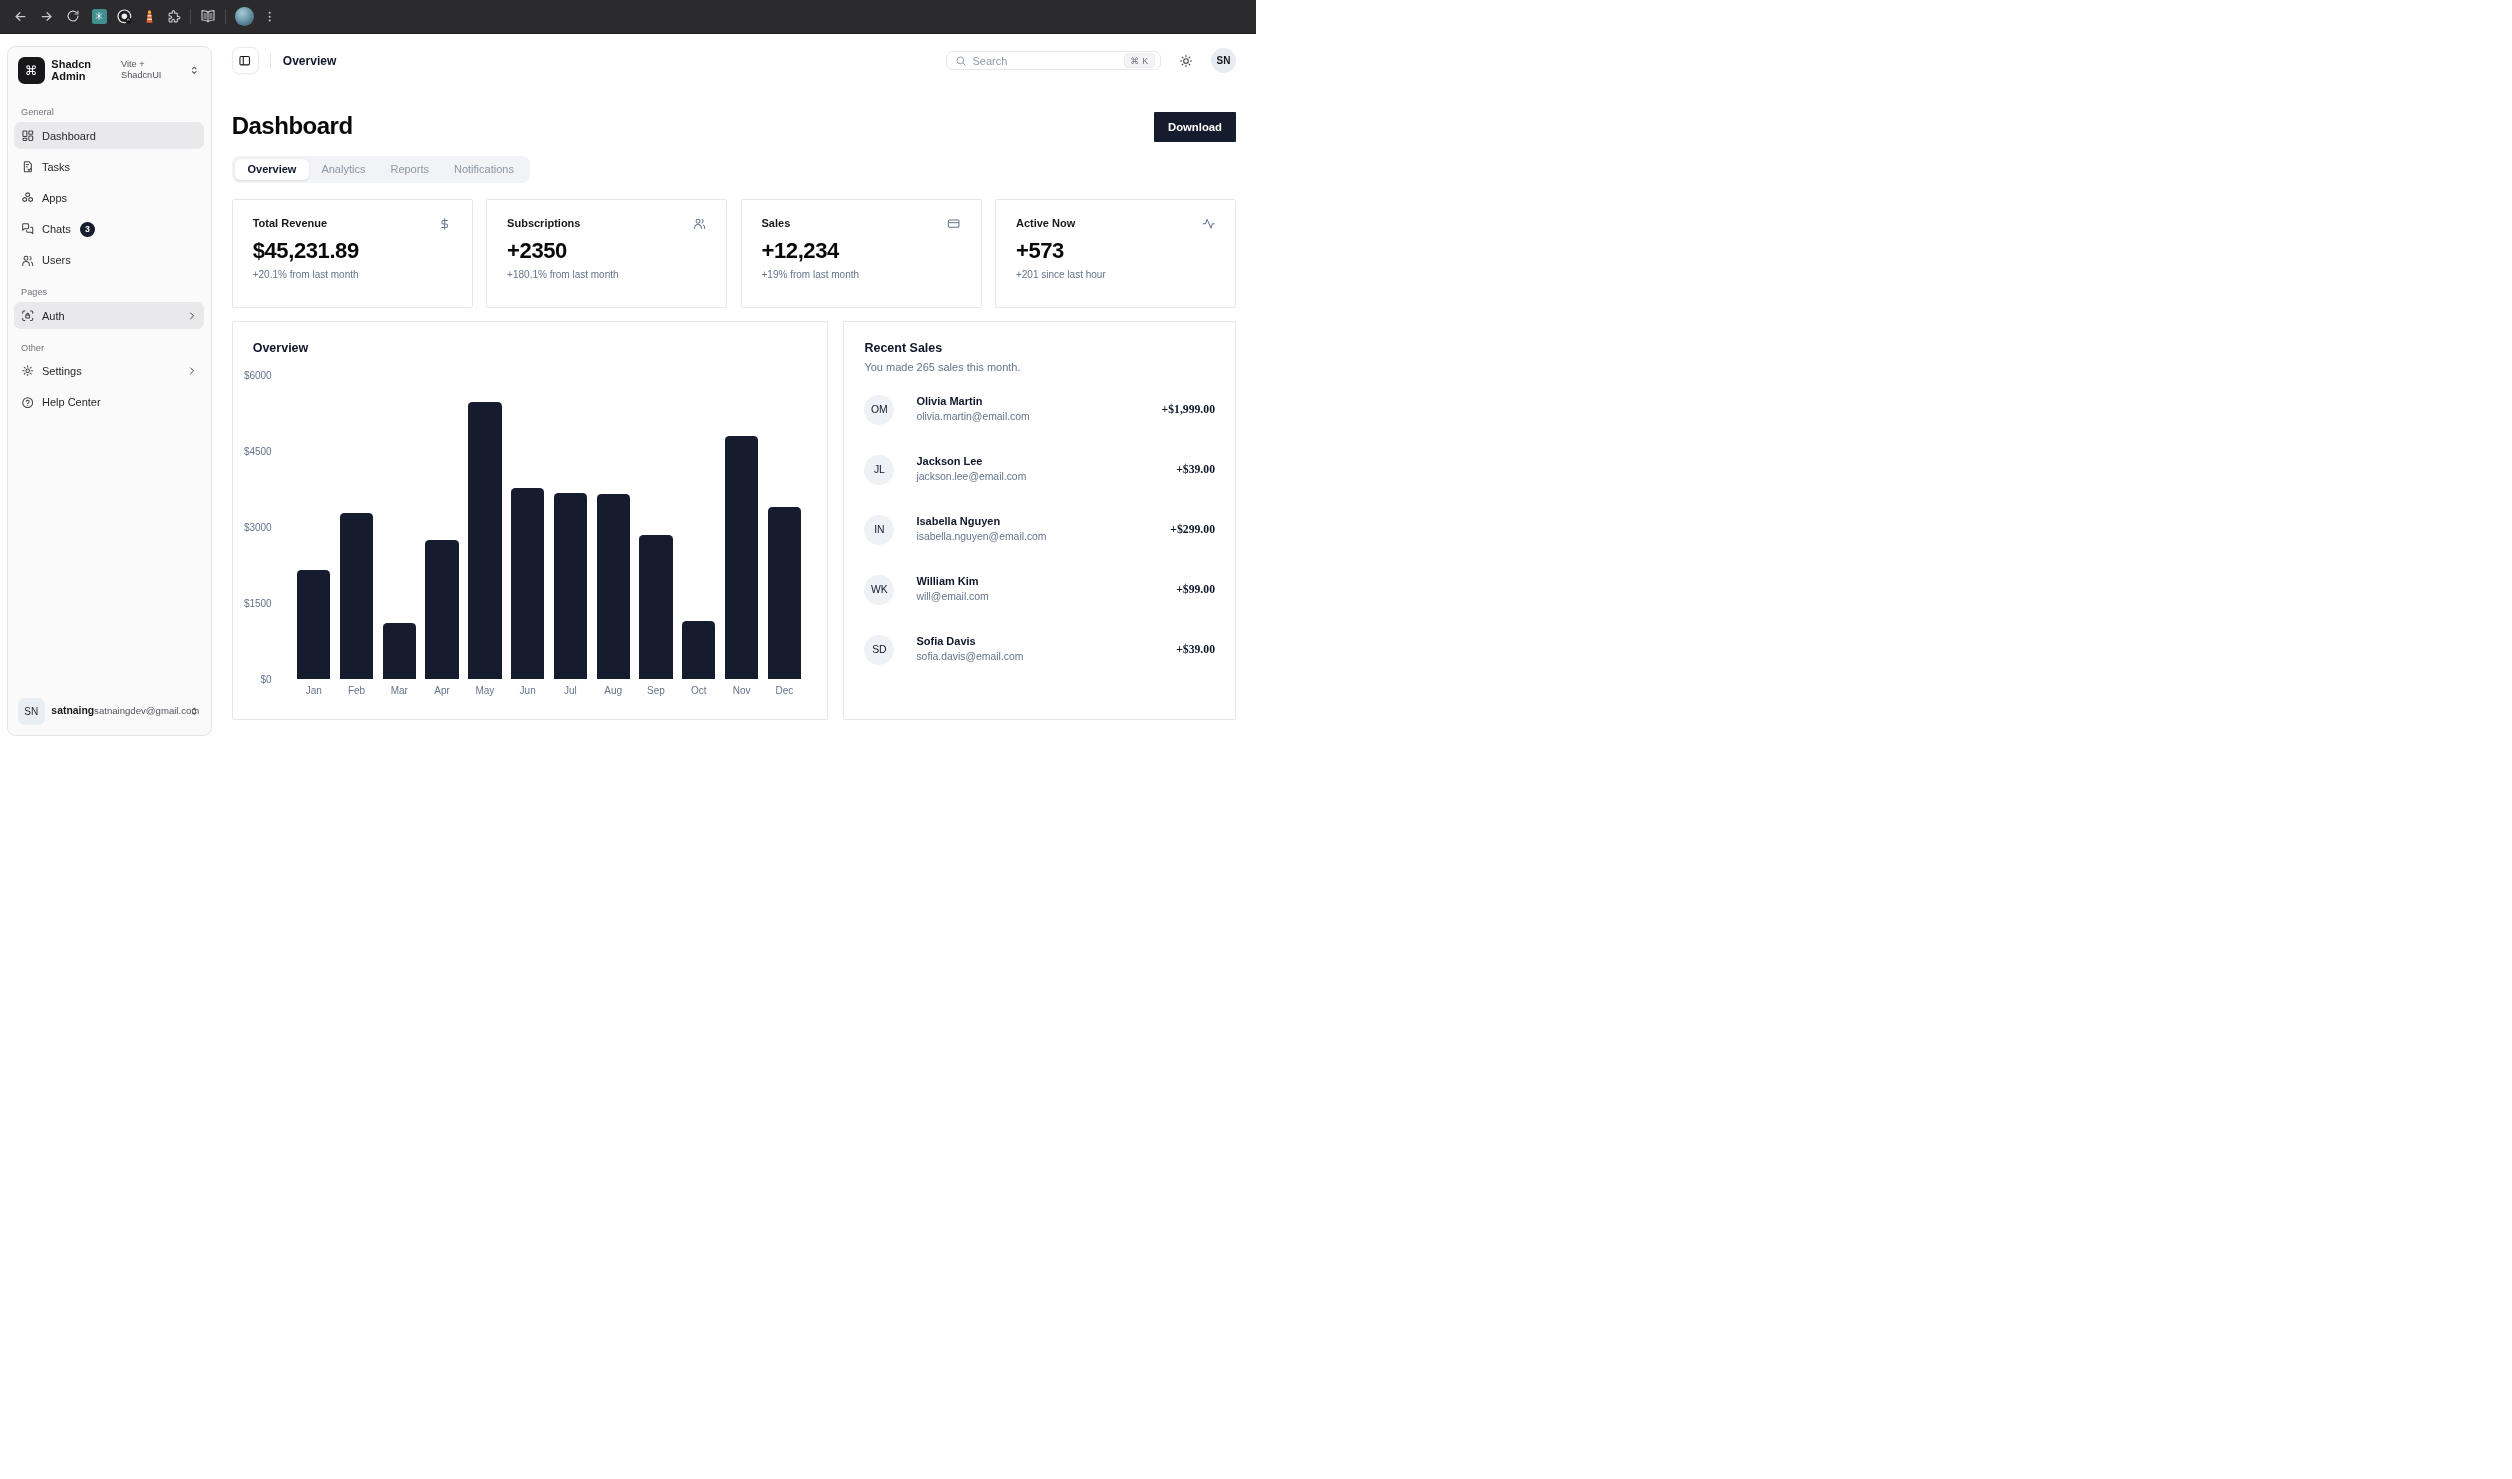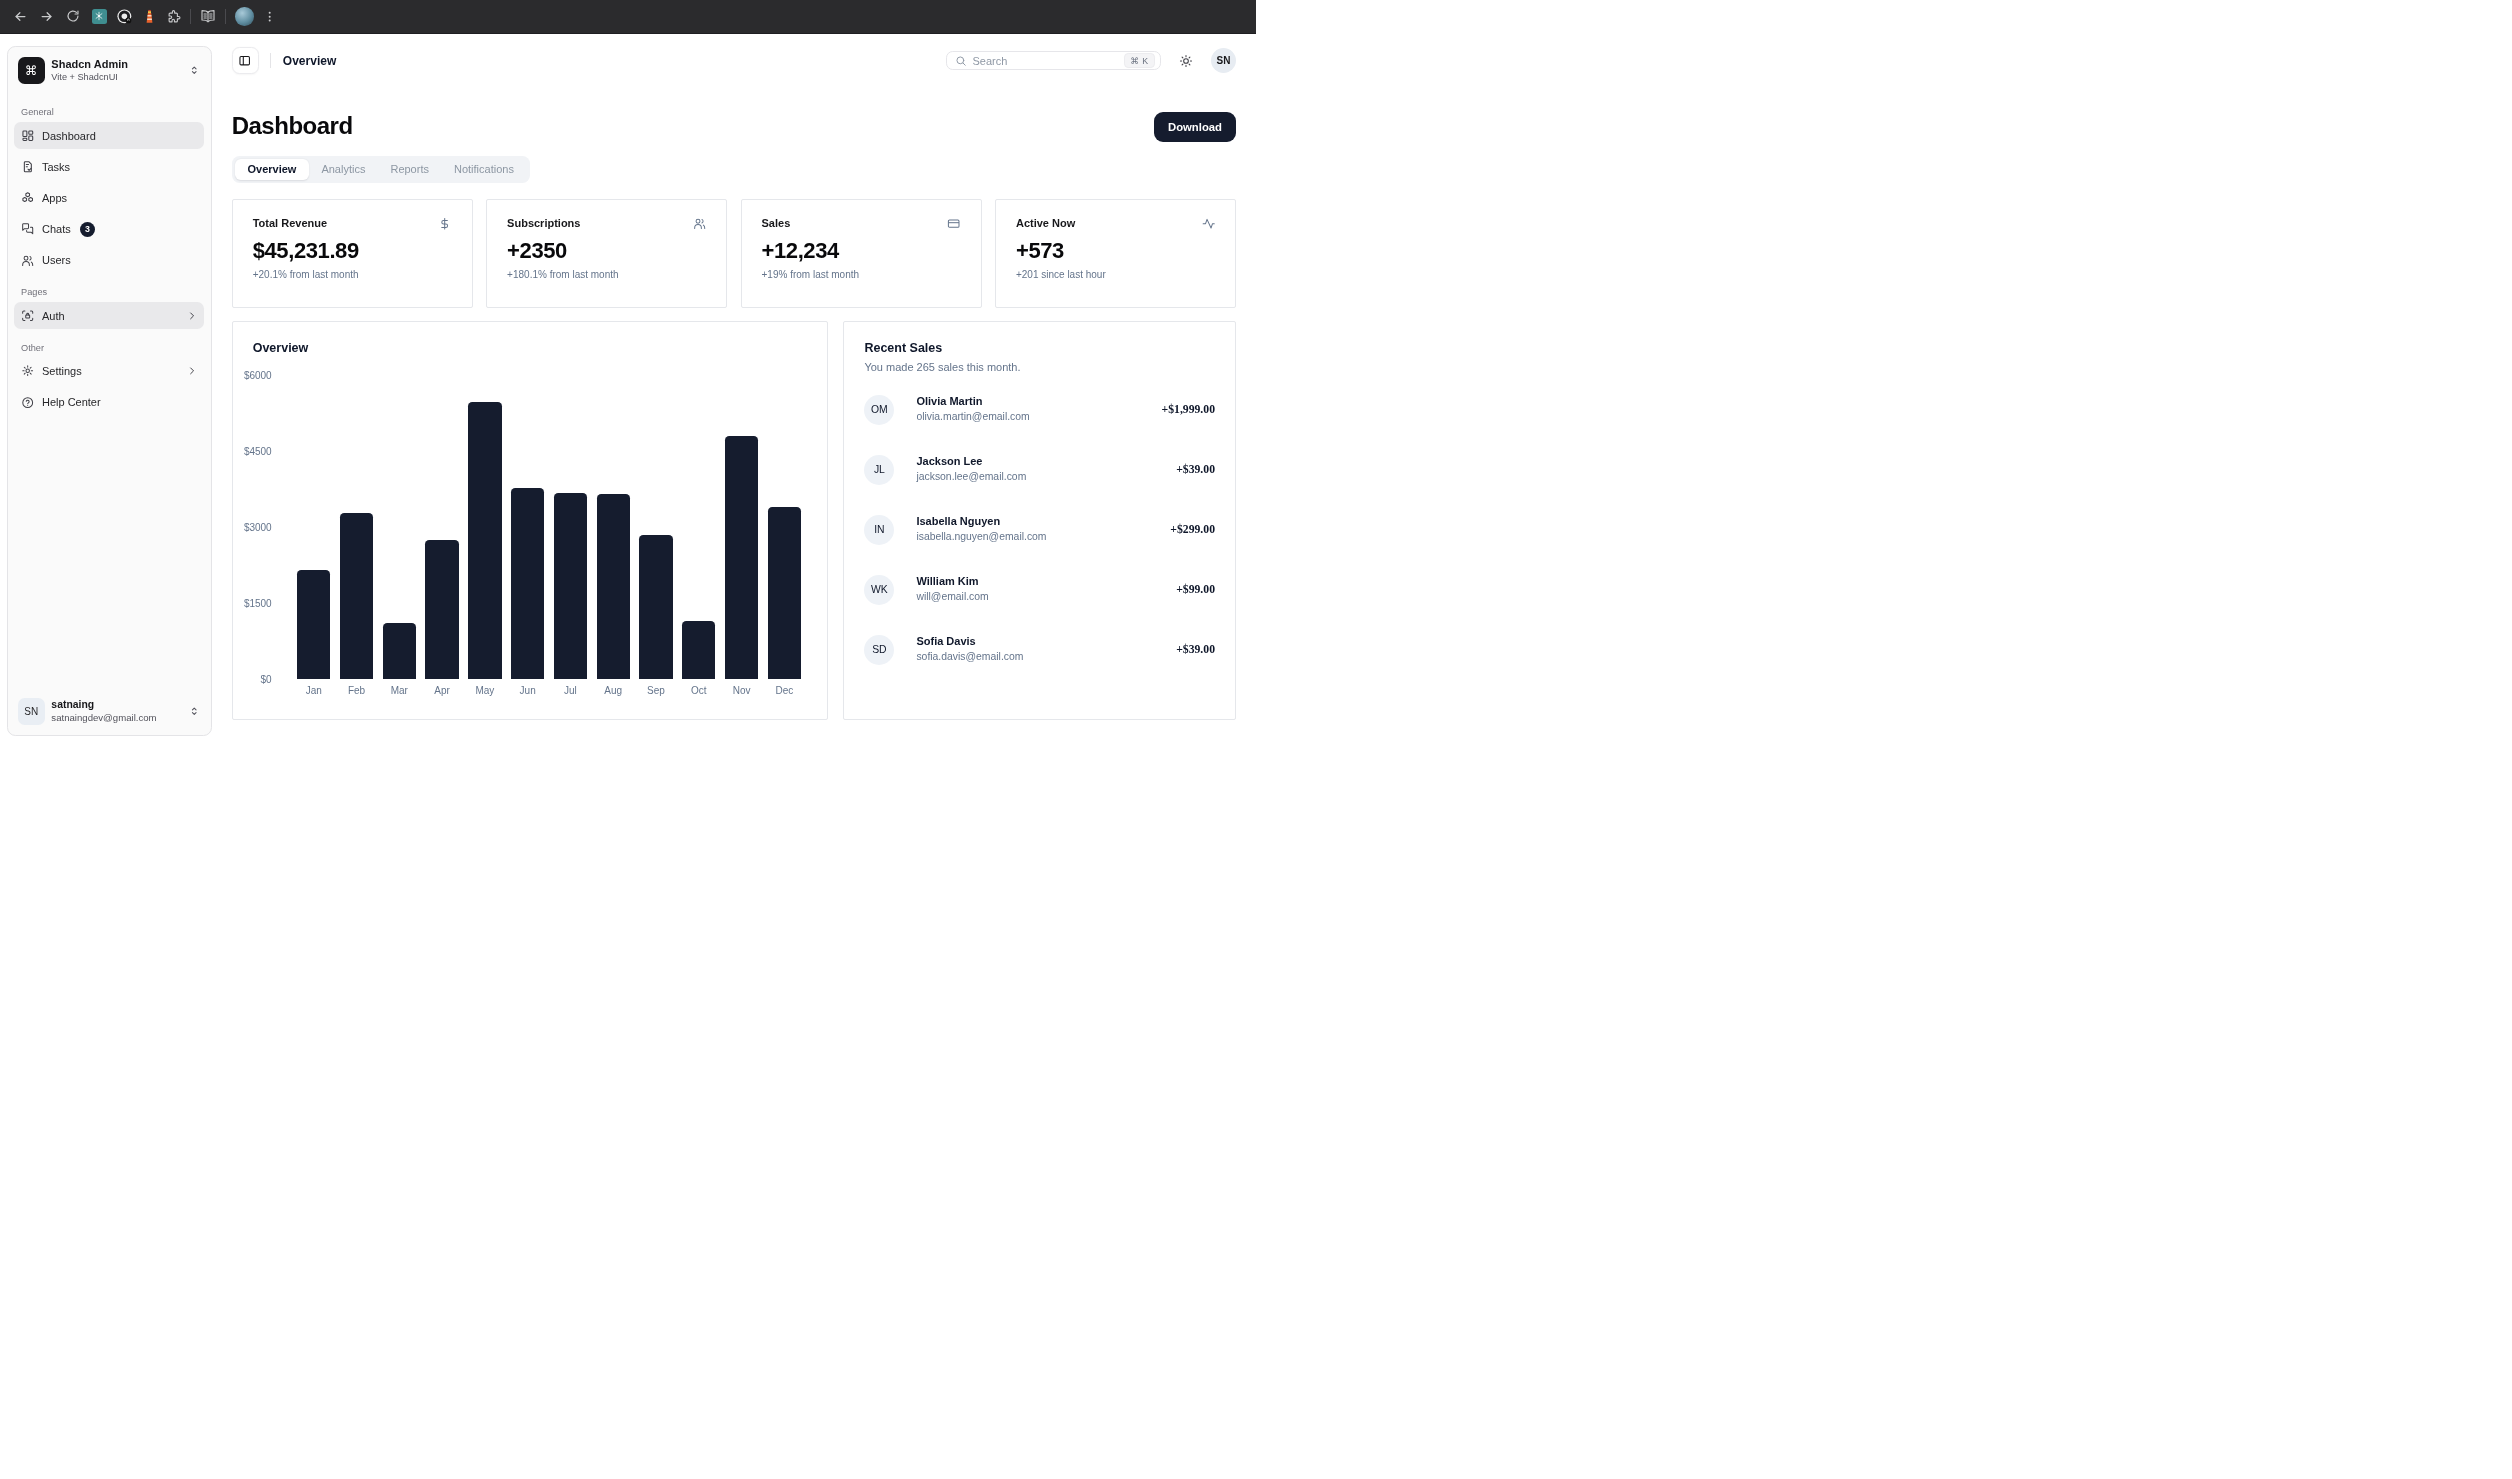--- a/index.html
+++ b/index.html
@@ -34,21 +34,21 @@
   .app{display:flex;height:706px;background:#fff;}
 
   
   .sidebar{width:205px;margin:11.7px 0 4.2px 6.7px;height:690px;background:#fafafa;
     border:0.8px solid var(--sb-border);border-radius:8.4px;display:flex;
     flex-direction:column;flex:0 0 auto;}
   .sb-header{padding:6.7px;}
   .sb-team{display:flex;align-items:center;gap:6.7px;padding:3.3px;border-radius:6.7px;}
   .sb-logo{width:27px;height:27px;border-radius:6.7px;background:#18181b;color:#fff;
     display:flex;align-items:center;justify-content:center;font-size:12.5px;flex:0 0 auto;}
-  .sb-team-text{display:flex;flex-direction:column;min-width:0;}
+  .sb-team-text{display:flex;min-width:0;}
   .sb-title{font-size:11px;font-weight:bold;color:#18181b;line-height:12.5px;}
   .sb-sub{font-size:9.2px;color:#52525b;line-height:11px;margin-top:1.7px;}
   .sb-caret{margin-left:auto;color:#52525b;}
   .sb-nav{flex:1;padding:0 6.7px;}
   .sb-label{font-size:9.2px;color:var(--muted2);padding:5px 6.7px;margin-top:8.4px;}
   .sb-item{height:27px;display:flex;align-items:center;gap:7.5px;padding:0 6.7px;
     border-radius:6.7px;font-size:11px;color:#27272a;margin-bottom:4.2px;}
   .sb-item svg{color:#3f3f46;flex:0 0 auto;}
   .sb-item.active{background:#e9e9eb;}
   .sb-badge{width:15px;height:15px;border-radius:50%;background:var(--primary);
@@ -79,21 +79,21 @@
     color:#6b7280;padding:1.7px 5px;letter-spacing:0.4px;}
   .icon-btn{width:27px;height:27px;display:flex;align-items:center;justify-content:center;
     color:#3f3f46;border-radius:6.7px;}
   .hdr-avatar{width:25px;height:25px;border-radius:50%;background:#e7ecf2;color:#18181b;
     font-size:10px;font-weight:bold;display:flex;align-items:center;justify-content:center;}
 
   .content{flex:1;padding:25px 20px 20px;display:flex;flex-direction:column;min-height:0;}
   .title-row{display:flex;align-items:flex-start;justify-content:space-between;}
   .page-title{font-size:24px;font-weight:800;color:#09090b;letter-spacing:-0.5px;line-height:28px;}
   .dl-btn{height:30px;padding:0 14px;background:var(--primary);color:#fff;border:none;
-    border-radius:9px;font-size:11.3px;font-weight:600;font-family:inherit;}
+    border-radius:1px;font-size:11.3px;font-weight:600;font-family:inherit;}
   .tabs{margin-top:14px;display:inline-flex;align-self:flex-start;background:#f1f3f6;
     border-radius:7.5px;padding:3.3px;align-items:center;}
   .tab{padding:4.2px 12.5px;font-size:11px;color:#8d97a3;border-radius:5.8px;}
   .tab.active{background:#fff;color:#0f172a;font-weight:600;
     box-shadow:0 0.8px 1.7px rgba(15,23,42,.1);}
 
   .stats{margin-top:16px;display:grid;grid-template-columns:repeat(4,1fr);gap:13.4px;}
   .card{background:#fff;border:0.8px solid var(--border);border-radius:2px;}
   .stat-card{padding:16.7px 20px 16.7px;min-height:109px;}
   .stat-head{display:flex;align-items:center;justify-content:space-between;}

